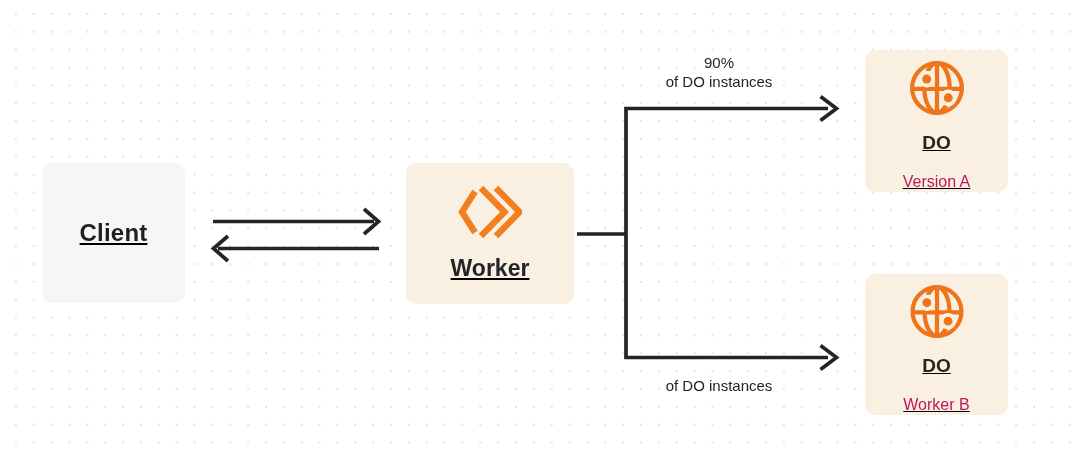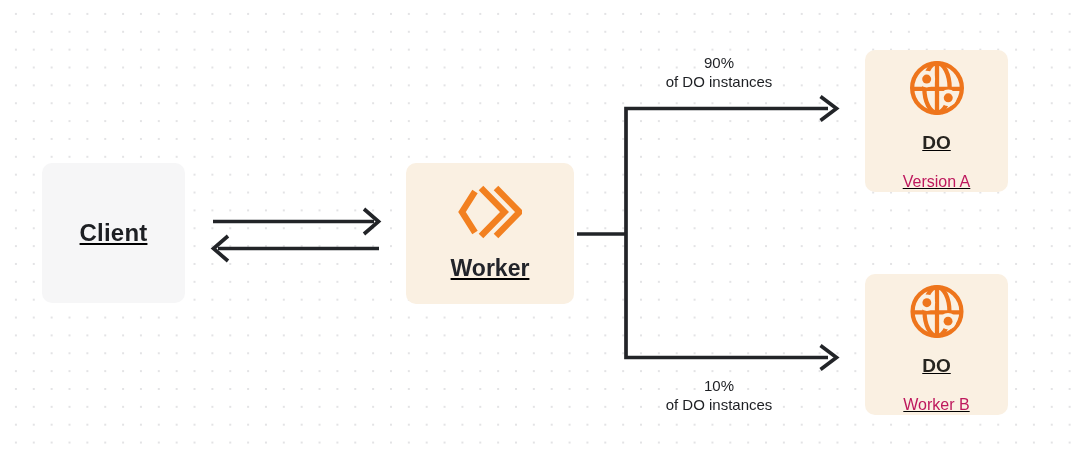--- a/index.html
+++ b/index.html
@@ -100,21 +100,20 @@
     </svg>
     <span class="worker-label">Worker</span>
   </div>
 
   <div class="edge-label edge-label-top">
     <div>90%</div>
     <div>of DO instances</div>
   </div>
 
   <div class="edge-label edge-label-bottom">
-    <div>10%</div>
     <div>of DO instances</div>
   </div>
 
   <div class="node node-do node-do-a">
     <svg class="do-icon" width="62" height="62" viewBox="0 0 64 64">
       <g fill="none" stroke="#EE751C" stroke-width="4.6">
         <circle cx="32" cy="32" r="26.5"></circle>
         <ellipse cx="32" cy="32" rx="13.5" ry="26.5"></ellipse>
         <line x1="32" y1="5.5" x2="32" y2="58.5"></line>
         <line x1="5.5" y1="33" x2="58.5" y2="33"></line>

